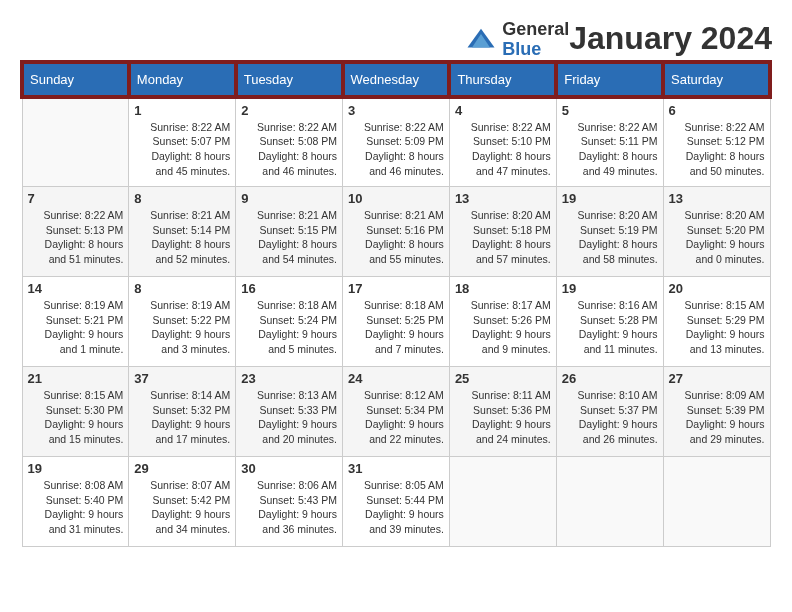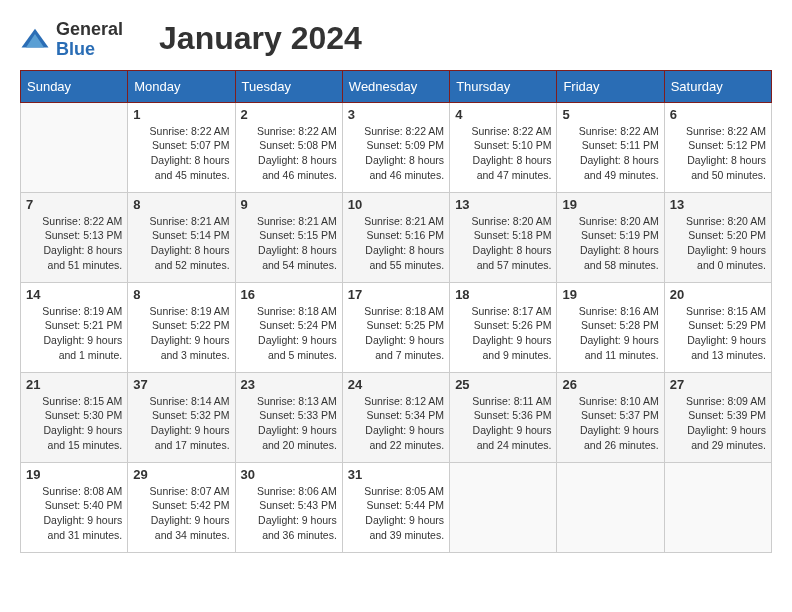--- a/index.html
+++ b/index.html
@@ -5,24 +5,22 @@
     * { box-sizing: border-box; margin: 0; padding: 0; }
     body {
       font-family: Arial, sans-serif;
       background: #fff;
       width: 792px;
       min-height: 612px;
       padding: 20px;
     }
     .header-area {
       display: flex;
-      justify-content: flex-start;
+      justify-content: flex-end;
       align-items: flex-start;
-      margin-bottom: 10px;
-      gap: 36px;
     }
     .logo {
       display: flex;
       align-items: center;
       gap: 6px;
     }
     .logo-icon {
       width: 30px;
       height: 30px;
     }
@@ -43,21 +41,21 @@
       border-collapse: collapse;
       font-size: 11px;
     }
     .calendar-table th {
       background-color: #2a6db5;
       color: #fff;
       padding: 8px 6px;
       text-align: left;
       font-size: 13px;
       font-weight: normal;
-      border: 1px solid #7f1d1d;
+      border: 4px solid #7f1d1d;
     }
     .calendar-table td {
       border: 1px solid #ccc;
       padding: 4px 5px;
       vertical-align: top;
       width: calc(100% / 7);
       min-height: 80px;
       height: 90px;
       background: #fff;
     }

